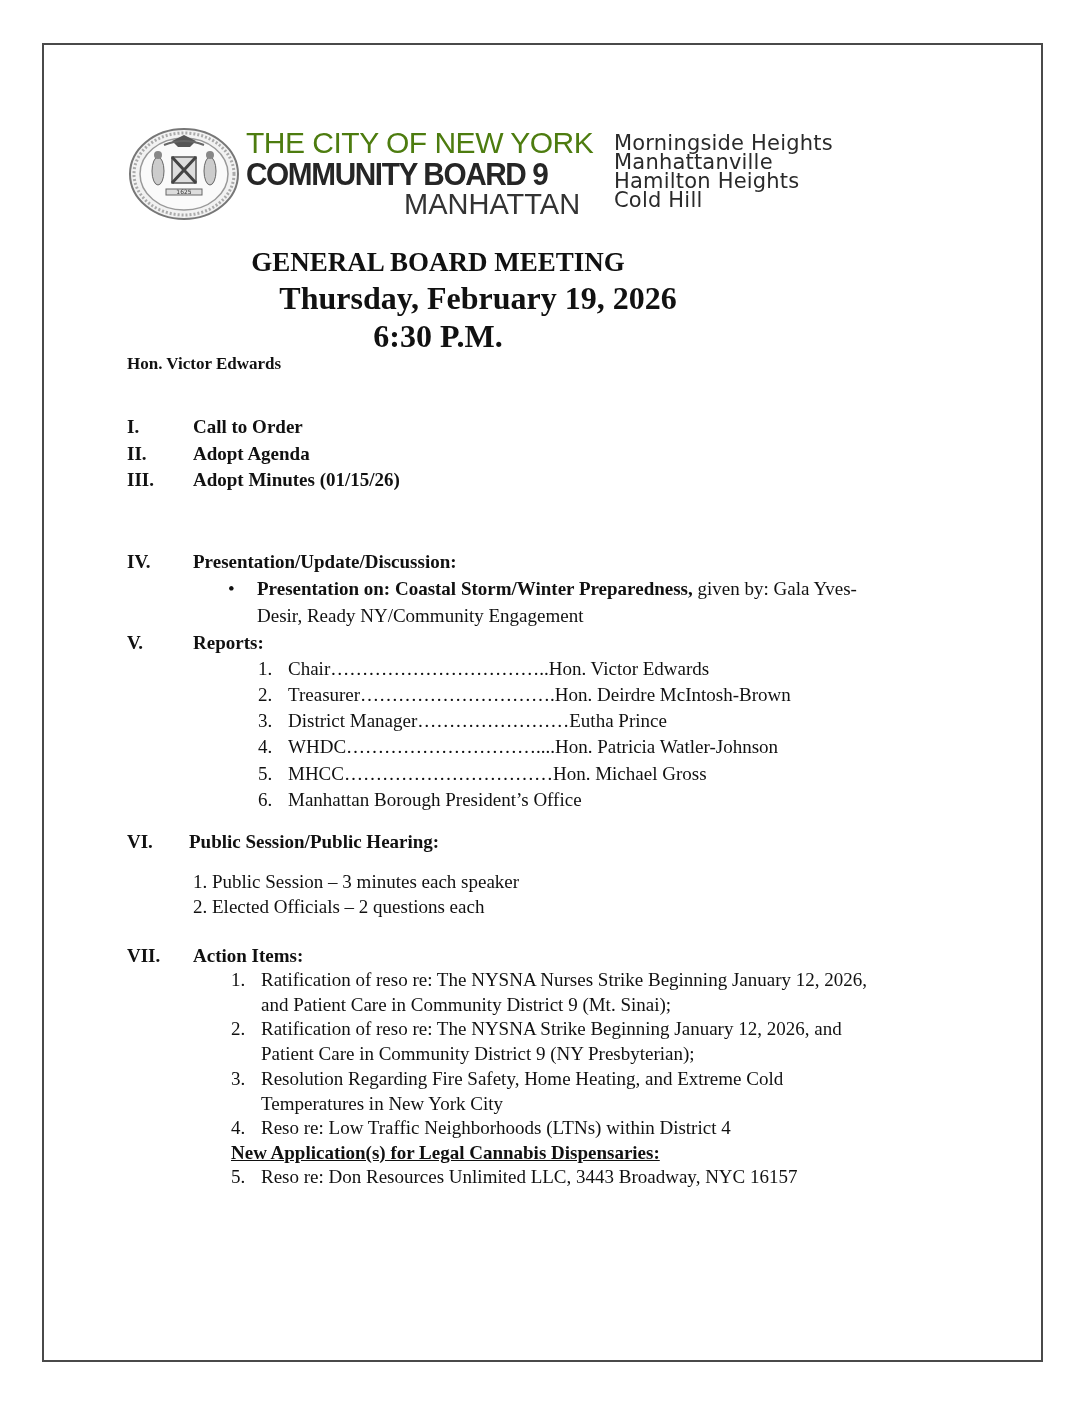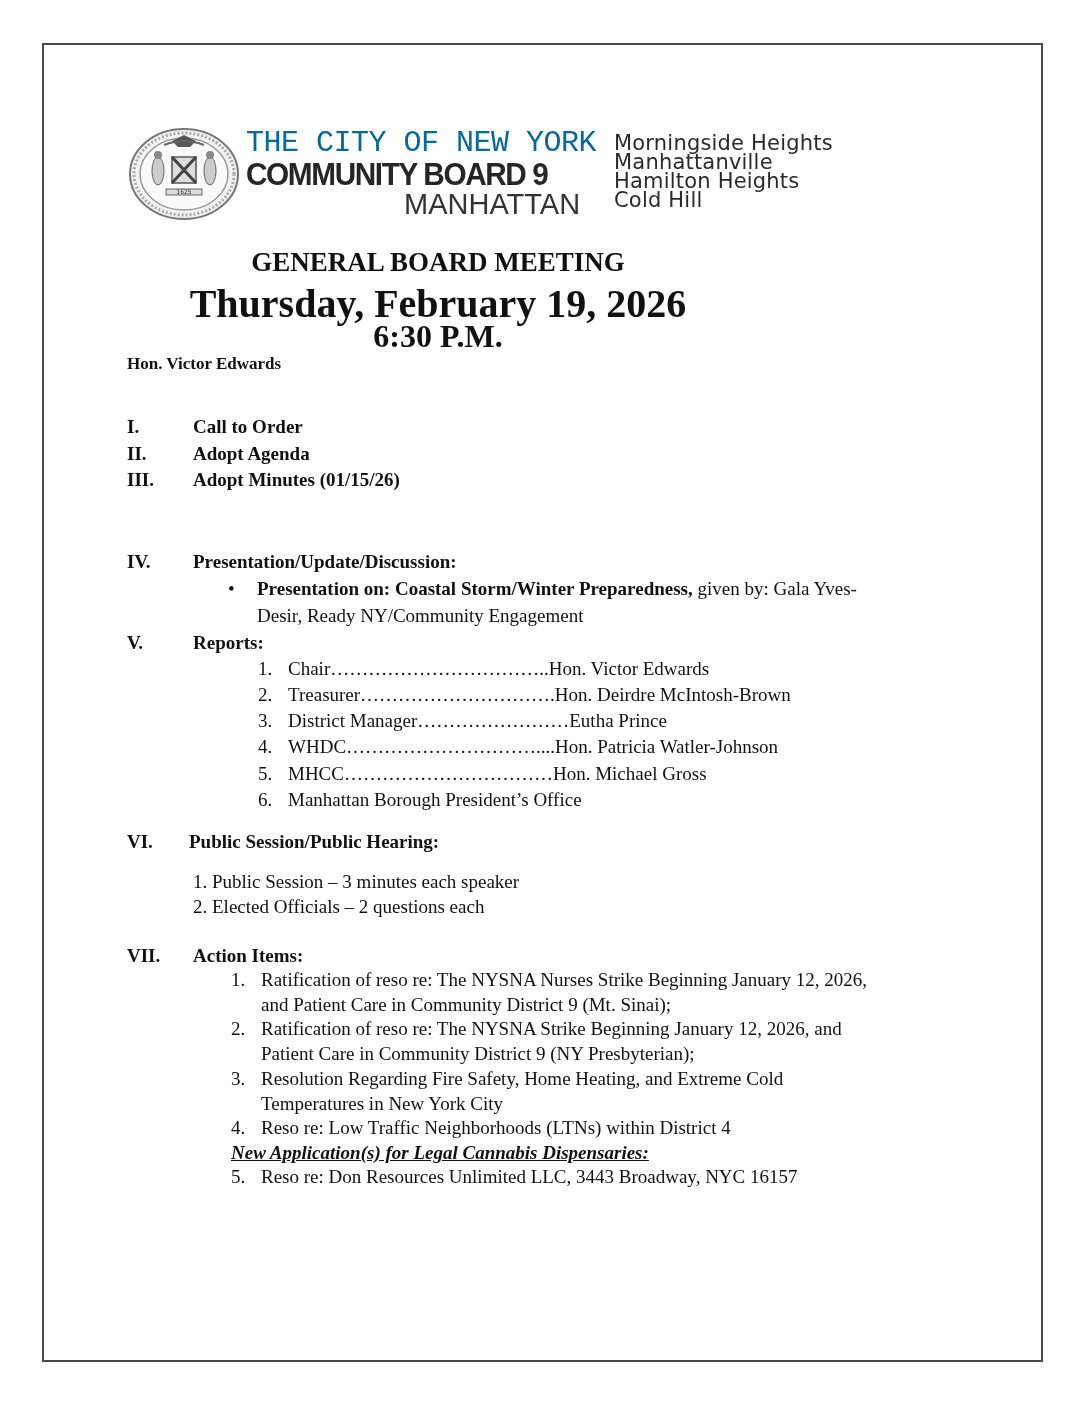--- a/index.html
+++ b/index.html
@@ -4,42 +4,42 @@
 <style>
   html, body { margin: 0; padding: 0; background: #ffffff; }
   body { width: 1088px; height: 1408px; position: relative; overflow: hidden;
          font-family: "Liberation Serif", serif; color: #111; }
   .page-border { position: absolute; left: 42px; top: 43px; width: 1001px; height: 1319px;
                  border: 2px solid #4a4a4a; box-sizing: border-box; }
   .abs { position: absolute; white-space: nowrap; }
 
   
   .seal { position: absolute; left: 128px; top: 127px; width: 112px; height: 94px; }
-  .lh-line1 { left: 246px; top: 128px; font-family: Liberation Mono, monospace; font-size: 30px;
-              color: #0369a1; letter-spacing: -0.5px; line-height: 30px; }
+  .lh-line1 { left: 246px; top: 128px; font-family: Liberation Sans, sans-serif; font-size: 30px;
+              color: #4d7c0f; letter-spacing: -0.5px; line-height: 30px; }
   .lh-line2 { left: 246px; top: 158px; font-family: "Liberation Sans", sans-serif; font-size: 32px;
               font-weight: bold; color: #262626; letter-spacing: -1.5px; line-height: 32px;
               transform: scaleX(0.93); transform-origin: left; }
   .lh-line3 { left: 404px; top: 189px; font-family: "Liberation Sans", sans-serif; font-size: 29px;
               color: #333; line-height: 30px; }
   .neigh { left: 614px; font-family: "DejaVu Sans", sans-serif; font-size: 21px; color: #2a2a2a;
            line-height: 19px; letter-spacing: 0.2px; }
 
   
   .title { left: 0; width: 876px; text-align: center; font-weight: bold; }
   .t1 { top: 247px; font-size: 27px; }
-  .t2 { top: 280px; font-size: 40px; }
+  .t2 { top: 280px; font-size: 32px; margin-left: 40px; }
   .t3 { top: 318px; font-size: 32px; }
   .chair { left: 127px; top: 354px; font-size: 17px; font-weight: bold; }
 
   .sec-num { left: 127px; font-size: 19px; font-weight: bold; }
   .sec-label { left: 193px; font-size: 19px; font-weight: bold; }
   .body-text { font-size: 19px; }
   .bold { font-weight: bold; }
-  .underline { text-decoration: underline; font-style: italic; }
+  .underline { text-decoration: underline; }
 </style>
 </head>
 <body>
 
 <div class="page-border"></div>
 
 <div class="seal">
   <svg width="112" height="94" viewBox="0 0 112 94">
     <ellipse cx="56" cy="47" rx="54" ry="45" fill="#f2f2f2" stroke="#777" stroke-width="2"></ellipse>
     <ellipse cx="56" cy="47" rx="44" ry="36" fill="#fafafa" stroke="#999" stroke-width="1.5"></ellipse>

